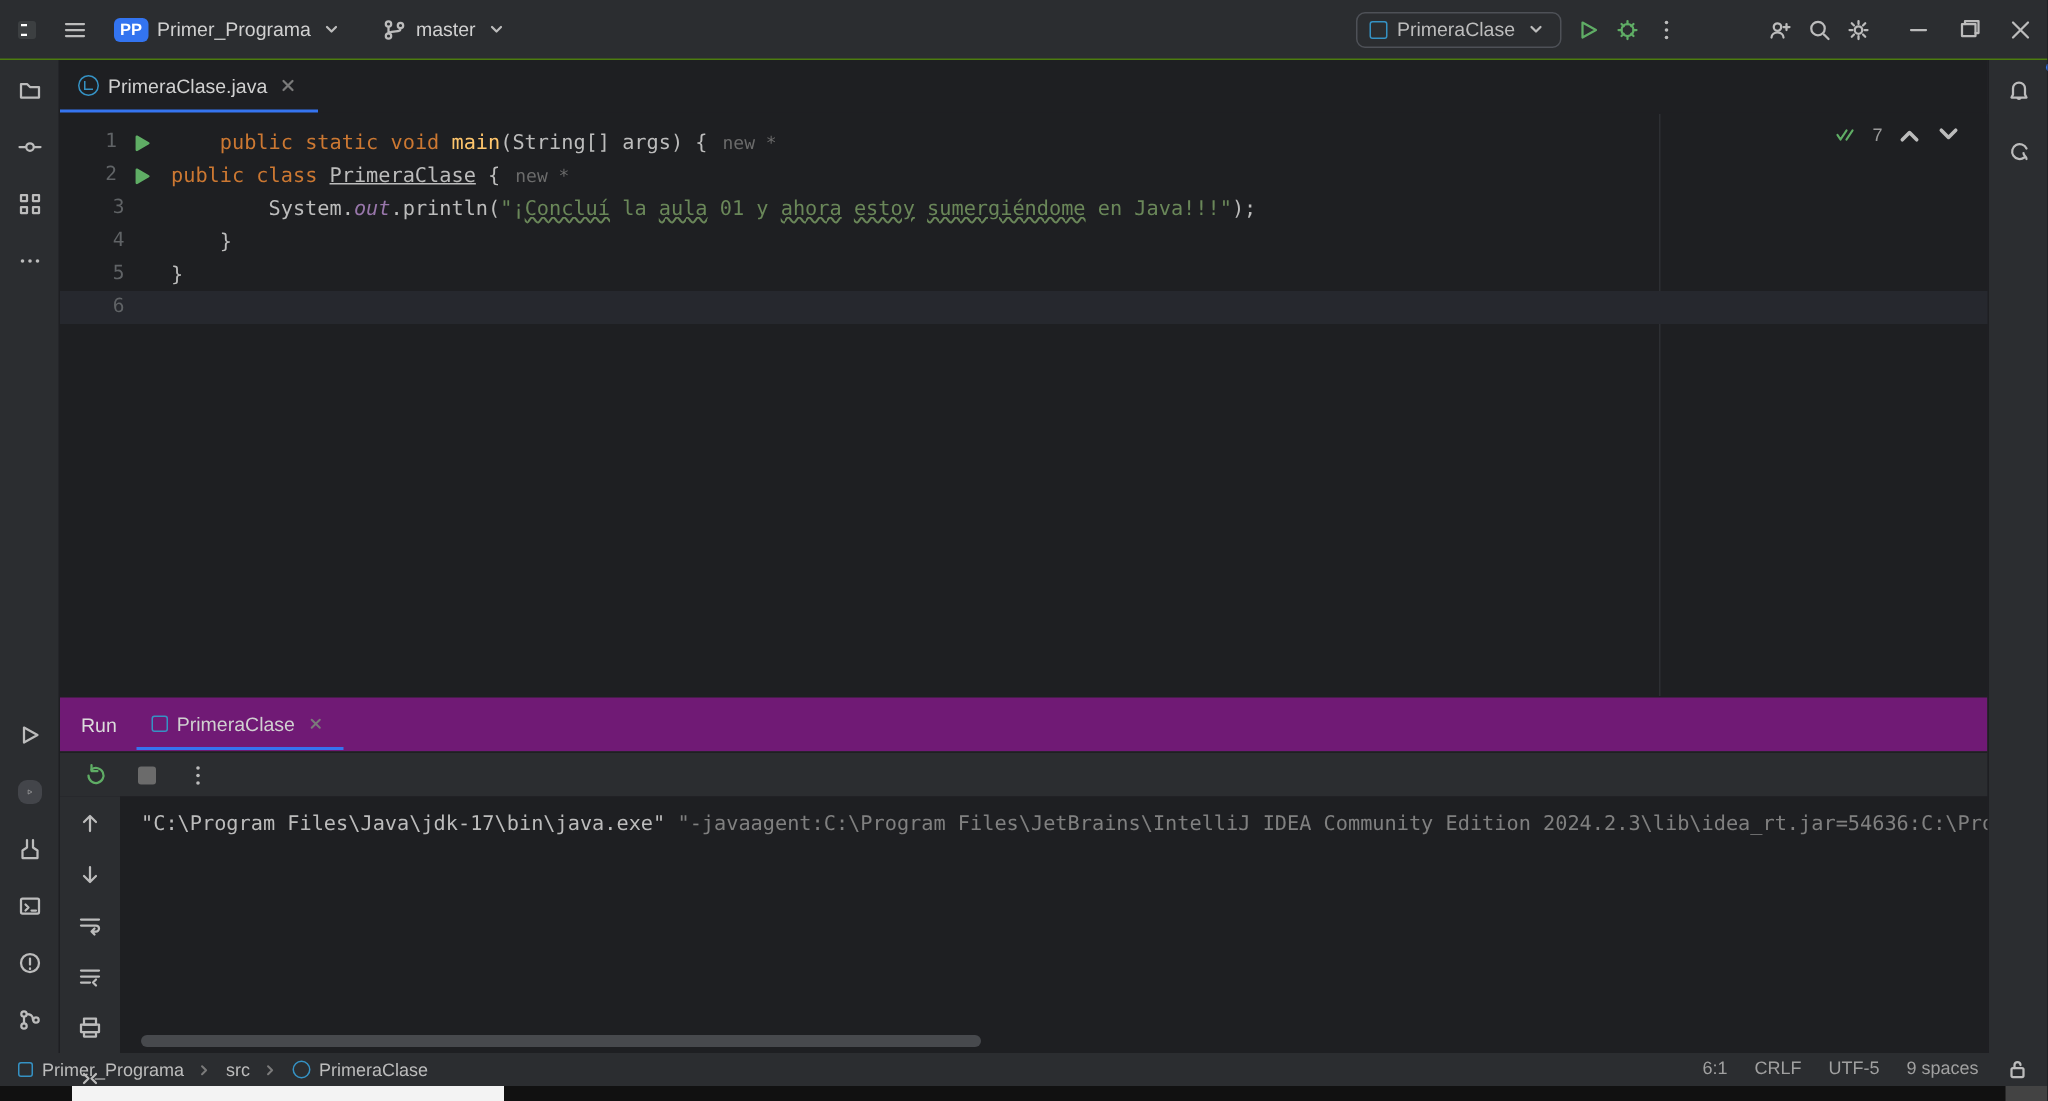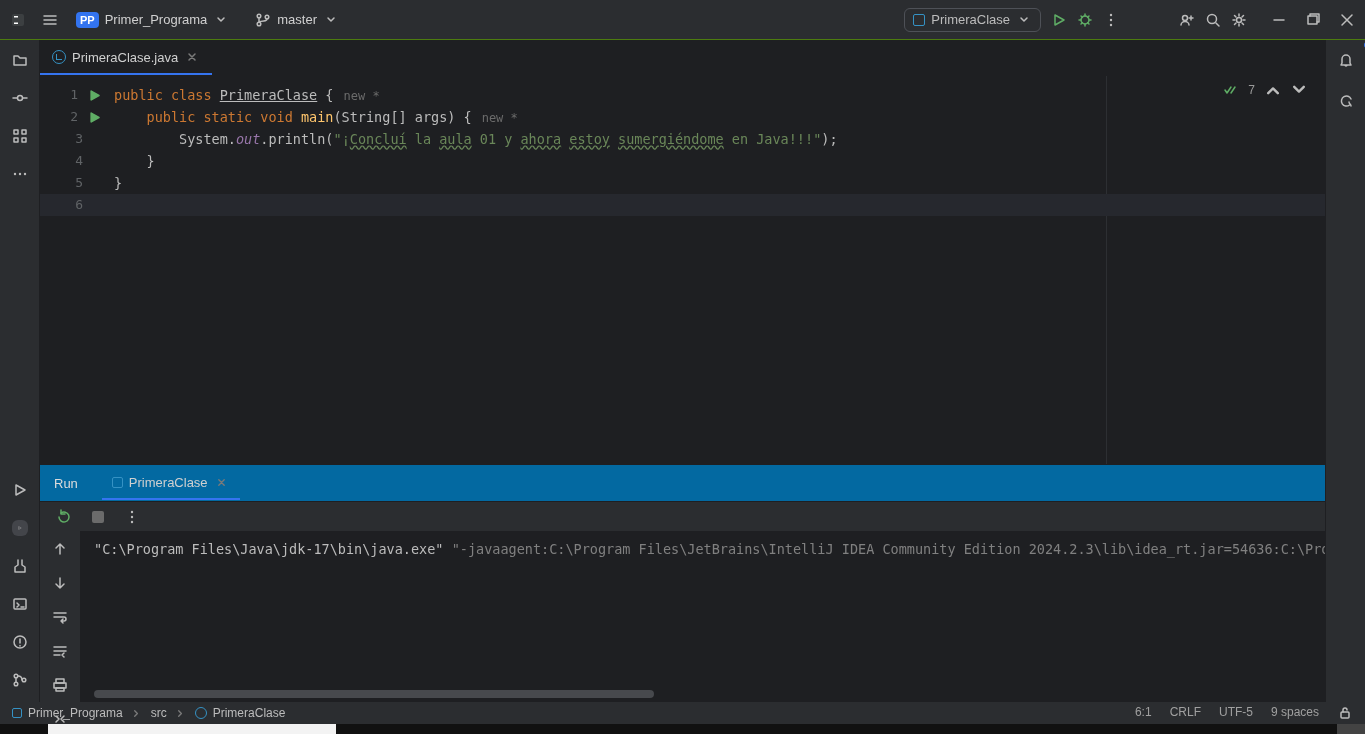--- a/index.html
+++ b/index.html
@@ -40,21 +40,21 @@
   .mname{color:#ffc66d;}
   .str{color:#6a8759;}
   .fld{color:#9876aa;font-style:italic;}
   .wavy{text-decoration-line:underline;text-decoration-style:wavy;text-decoration-color:#6a8759;}
   .cl-u{text-decoration:underline;text-decoration-color:#bcbcbc;}
   .hint{color:#6b6b6b;font-size:12px;padding-left:10px;}
   .inspect{position:absolute;top:6px;right:18px;display:flex;gap:10px;align-items:center;color:#9a9a9a;font-size:12px;}
   .inspect .chk svg{stroke:#5fad65;width:14px;height:14px;}
   .vsep{position:absolute;top:0;bottom:0;left:1066px;border-left:1px solid #2d2f33;}
   .run-panel{height:238px;background:#1e1f22;border-top:1px solid #1e1f22;display:flex;flex-direction:column;}
-  .run-tabs{height:36px;display:flex;align-items:center;gap:12px;background:#0369a1;padding-left:14px;}
+  .run-tabs{height:36px;display:flex;align-items:center;gap:1px;background:#701a75;padding-left:14px;}
   .run-tabs .rlabel{color:#dcdcdc;font-weight:500;margin-right:12px;}
   .run-tabs .rtab{display:flex;align-items:center;gap:6px;padding:8px 10px;border-bottom:2px solid #3574f0;color:#d0d0d0;}
   .run-tabs .rtab .sq{width:11px;height:11px;border:1.5px solid #3592C4;border-radius:2px;}
   .run-tabs .rtab .x svg{width:9px;height:9px;stroke:#7a7a7a;}
   .run-toolbar{height:30px;display:flex;align-items:center;gap:20px;padding-left:16px;background:#2b2d30;border-top:1px solid #1e1f22;}
   .run-toolbar .stopsq{width:12px;height:12px;background:#6b6b6b;border-radius:2px;}
   .run-body{flex:1;display:flex;min-height:0;}
   .run-side{width:40px;background:#2b2d30;display:flex;flex-direction:column;align-items:center;padding-top:10px;gap:18px;}
   .console{flex:1;background:#1e1f22;font-family:Consolas,monospace;font-size:13.5px;color:#bcbcbc;padding:10px 14px;overflow:hidden;position:relative;}
   .console .p1{white-space:pre;}
@@ -319,22 +319,22 @@
             <span>5</span>
             <span style="width:11px"></span>
           </div>
         <div class="gline hl-cur">
             <span>6</span>
             <span style="width:11px"></span>
           </div>
       </div>
 
       <div class="code">
+        <div class="cline"><span>    </span><span class="kw">public </span><span class="kw">static </span><span class="kw">void </span><span class="mname">main</span><span>(String[] args) {</span><span class="hint">new *</span></div>
         <div class="cline"><span class="kw">public </span><span class="kw">class </span><span class="cl-u">PrimeraClase</span><span> {</span><span class="hint">new *</span></div>
-        <div class="cline"><span>    </span><span class="kw">public </span><span class="kw">static </span><span class="kw">void </span><span class="mname">main</span><span>(String[] args) {</span><span class="hint">new *</span></div>
         <div class="cline"><span>        </span><span>System.</span><span class="fld">out</span><span>.println(</span><span class="str">"</span><span class="str">¡</span><span class="str wavy">Concluí</span><span class="str"> la </span><span class="str wavy">aula</span><span class="str"> 01 y </span><span class="str wavy">ahora</span><span class="str"> </span><span class="str wavy">estoy</span><span class="str"> </span><span class="str wavy">sumergiéndome</span><span class="str"> en Java!!!</span><span class="str">"</span><span>);</span></div>
         <div class="cline"><span>    </span><span>}</span></div>
         <div class="cline"><span>}</span></div>
         <div class="cline hl-cur"></div>
       </div>
     </div>
 
     <div class="run-panel">
       <div class="run-tabs">
         <span class="rlabel">Run</span>

